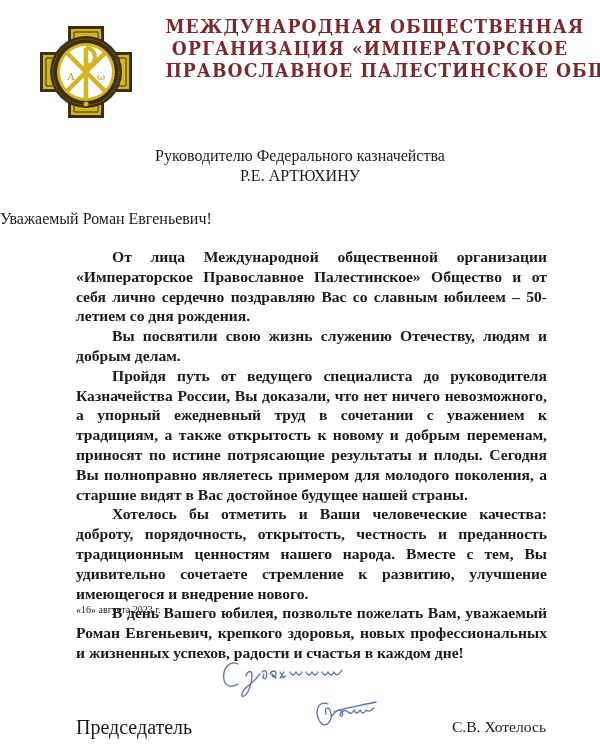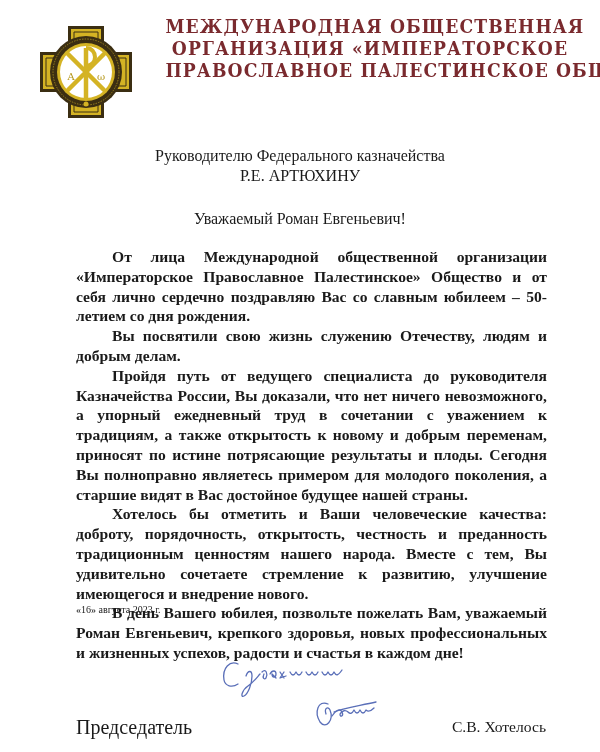--- a/index.html
+++ b/index.html
@@ -54,21 +54,21 @@
       width: 600px;
       text-align: center;
       font-size: 16px;
       line-height: 20px;
     }
     .greeting {
       position: absolute;
       left: 0;
       top: 209px;
       width: 600px;
-      text-align: center;
+      text-align: left;
       font-size: 16px;
       line-height: 20px;
     }
     .body-text {
       position: absolute;
       left: 76px;
       top: 247px;
       width: 471px;
       font-size: 15.6px;
       line-height: 19.8px;

